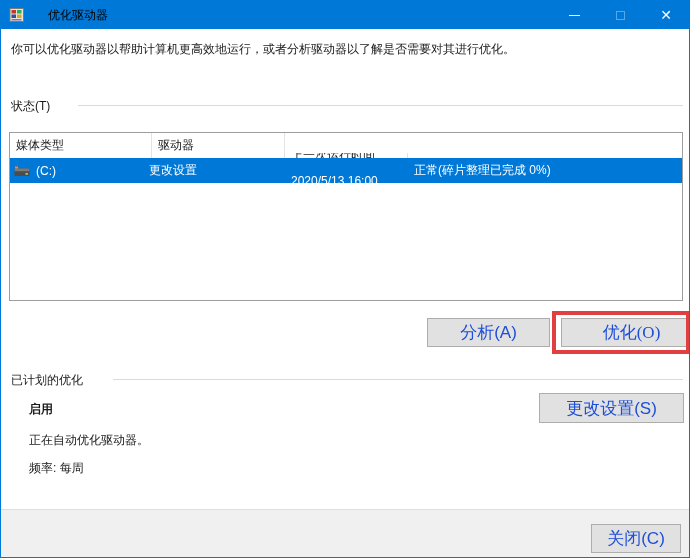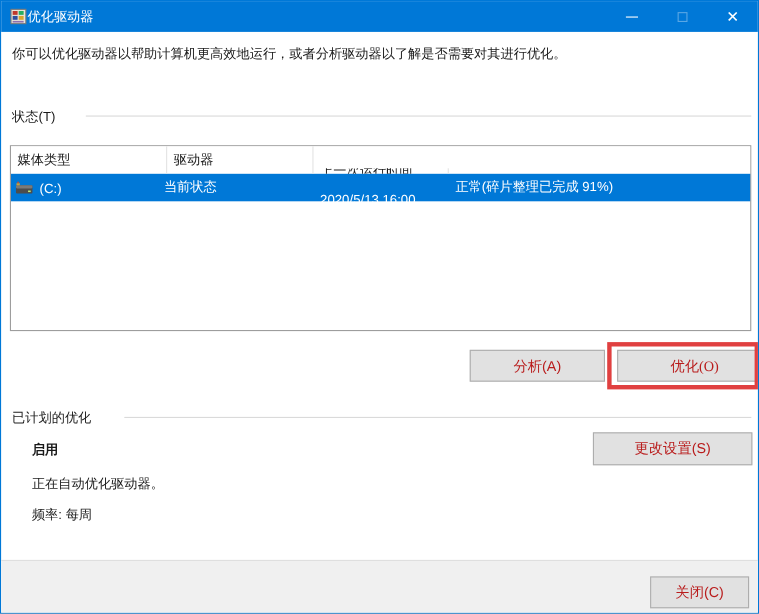--- a/index.html
+++ b/index.html
@@ -17,21 +17,21 @@
   }
 
   
   .titlebar {
     position: absolute; left: 0; top: 0; right: 0; height: 28px;
     background: #0078d7;
     display: flex; align-items: center;
   }
   .titlebar .app-icon { width: 16px; height: 16px; margin-left: 8px; flex: 0 0 auto; }
   .titlebar .title {
-    color: #ffffff; font-size: 12px; margin-left: 0;
+    color: #000000; font-size: 12px; margin-left: 23px;
     white-space: nowrap;
   }
   .win-controls { position: absolute; right: 0; top: 0; height: 28px; display: flex; }
   .win-btn {
     width: 46px; height: 28px; display: flex; align-items: center; justify-content: center;
     color: #ffffff; font-size: 12px; cursor: default;
   }
   .win-btn.min span { display: block; width: 11px; height: 1px; background: #fff; }
   .win-btn.max span { display: block; width: 9px; height: 9px; border: 1px solid rgba(255,255,255,0.35); }
   .win-btn.close { font-size: 14px; }
@@ -60,21 +60,21 @@
   .c3 { width: 123px; flex: 0 0 auto; margin-top: 20px; }
   .c4 { flex: 1 1 auto; border-right: none; }
   .drive-icon { width: 16px; height: 16px; margin: 0 6px 0 0; flex: 0 0 auto; }
   .lv-cell.c1 { padding-left: 4px; }
 
   
   .btn {
     position: absolute;
     background: #e1e1e1; border: 1px solid #adadad;
     display: flex; align-items: center; justify-content: center;
-    font-size: 13px; color: #b91c1c; cursor: default;
+    font-size: 17px; color: #1d4ed8; cursor: default;
   }
   .btn-analyze  { left: 426px; top: 317px; width: 123px; height: 29px; }
   .btn-optimize { left: 560px; top: 317px; width: 141px; height: 29px; font-family: Liberation Serif, serif; }
   .btn-settings { left: 538px; top: 392px; width: 145px; height: 30px; }
   .btn-close    { left: 590px; top: 523px; width: 90px;  height: 29px; }
 
   .annotation {
     position: absolute; left: 551px; top: 310px; width: 138px; height: 43px;
     border: 4px solid #e04040; pointer-events: none;
   }
@@ -131,23 +131,23 @@
       <div class="lv-cell c1">
         <svg class="drive-icon" viewBox="0 0 16 16">
           <rect x="0.5" y="5.5" width="15" height="7.5" rx="1" fill="#4d4d4d"></rect>
           <rect x="0.5" y="5.5" width="15" height="2.8" rx="1" fill="#7a7a7a"></rect>
           <rect x="11.5" y="10.2" width="2.4" height="1.4" fill="#bfe97a"></rect>
           <rect x="1" y="3.5" width="3" height="2" fill="#c8a23c"></rect>
           <rect x="1.6" y="2.2" width="1.8" height="1.4" fill="#b6543e"></rect>
         </svg>
         <span>(C:)</span>
       </div>
-      <div class="lv-cell c2">当前状态</div>
+      <div class="lv-cell c2">更改设置</div>
       <div class="lv-cell c3">2020/5/13 16:00</div>
-      <div class="lv-cell c4">正常(碎片整理已完成 91%)</div>
+      <div class="lv-cell c4">正常(碎片整理已完成 0%)</div>
     </div>
   </div>
 
   <div class="btn btn-analyze">分析(A)</div>
   <div class="btn btn-optimize">优化(O)</div>
   <div class="annotation"></div>
 
   <div class="section-label" style="left:10px; top:371px;text-align:right;">已计划的优化</div>
   <div class="sep-line" style="left:112px; top:378px; width:570px;"></div>
 

